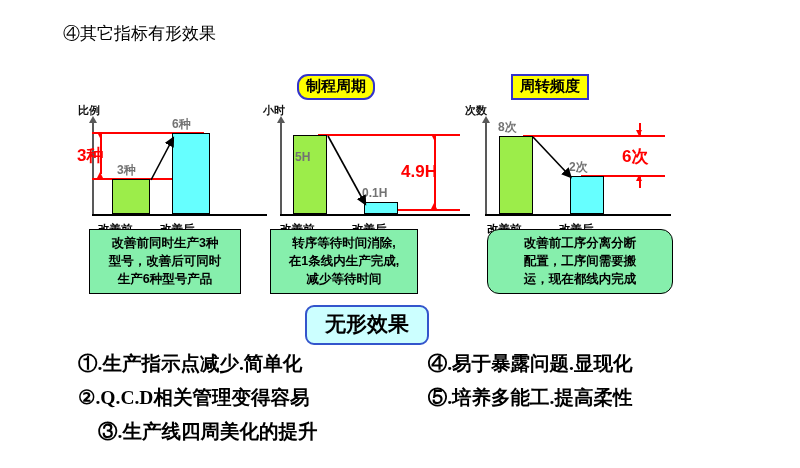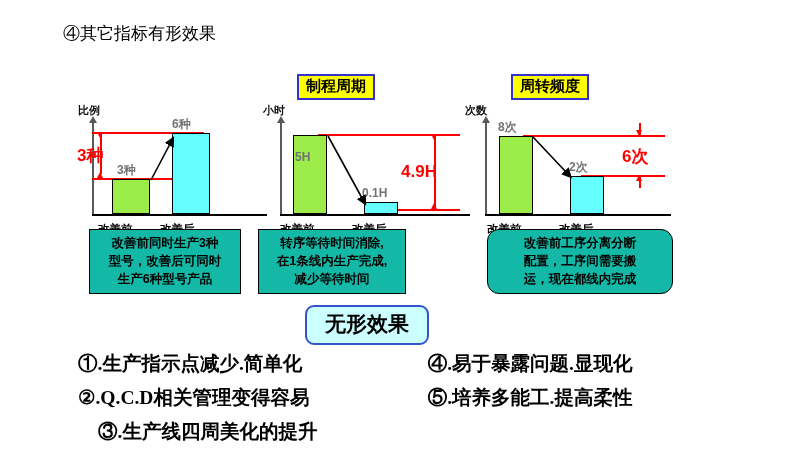--- a/index.html
+++ b/index.html
@@ -44,21 +44,21 @@
     background: #ffff00;
     border: 2px solid #3333cc;
     color: #000;
     font-weight: bold;
     font-size: 15px;
     padding: 1px 7px 2px 7px;
     white-space: nowrap;
     line-height: 1.25;
   }
   #chart-1 .chart-title { left: 24px; }
-  #chart-2 .chart-title { left: 39px; }
+  #chart-2 .chart-title { left: 39px; border-radius: 11px; }
   #chart-3 .chart-title { left: 46px; }
 
   .y-label {
     position: absolute;
     font-size: 11px;
     font-weight: bold;
     color: #111;
     white-space: nowrap;
   }
   .plot {
@@ -135,31 +135,31 @@
   }
   
   .trend {
     position: absolute;
     overflow: visible;
   }
   
   .note {
     position: absolute;
     border: 1px solid #000;
-    background: #14b8a6;
+    background: #86efac;
     font-size: 12.5px;
     font-weight: bold;
     line-height: 1.45;
     text-align: center;
     color: #000;
     padding: 4px 5px 5px 5px;
     box-sizing: border-box;
   }
   #note-1 { left: 89px;  top: 229px; width: 152px; }
-  #note-2 { left: 258px; top: 229px; width: 148px; }
+  #note-2 { left: 270px; top: 229px; width: 148px; }
   #note-3 { left: 487px; top: 229px; width: 186px; border-radius: 12px; }
   .note div { white-space: nowrap; }
 
   
   .intangible-box {
     position: absolute;
     left: 305px; top: 305px;
     background: #ccffff;
     border: 2px solid #3355cc;
     border-radius: 9px;

